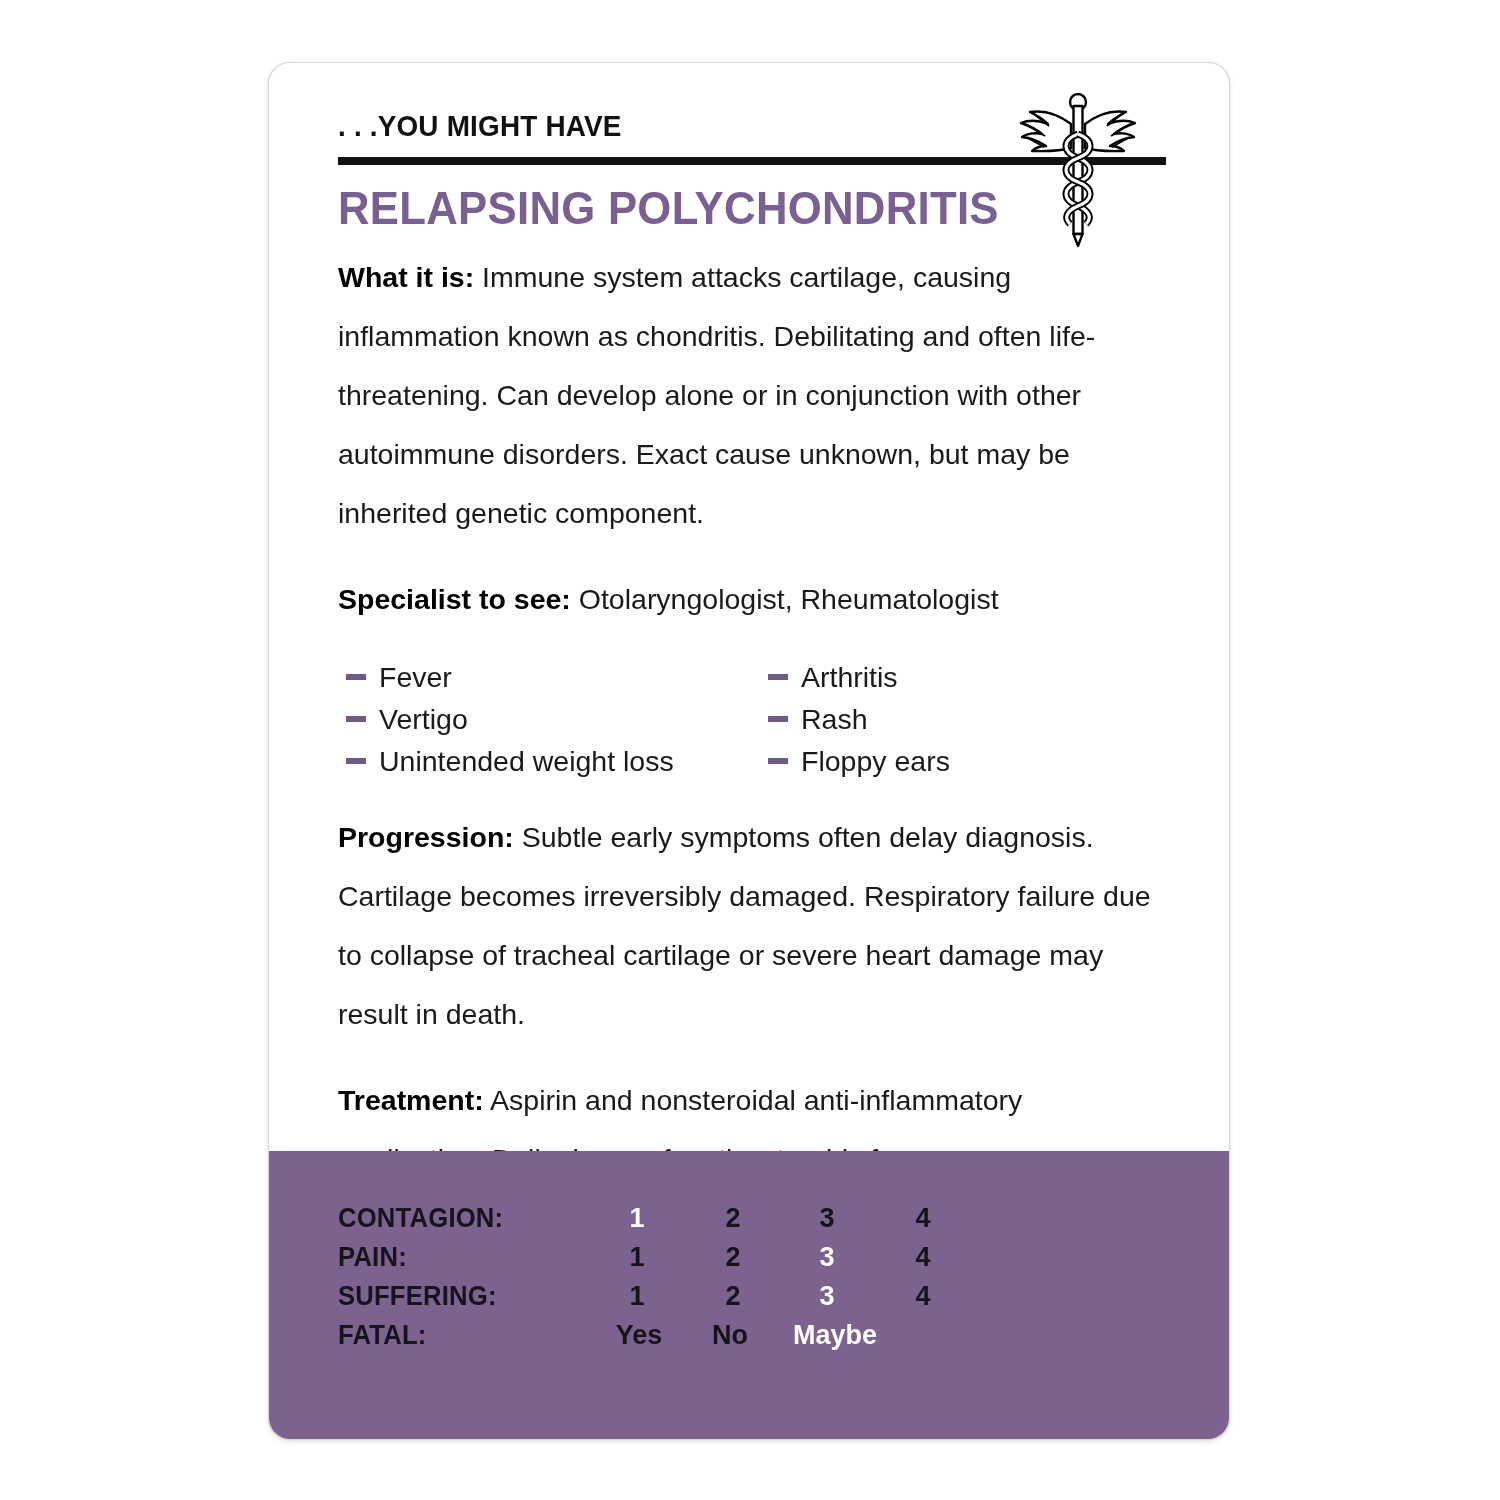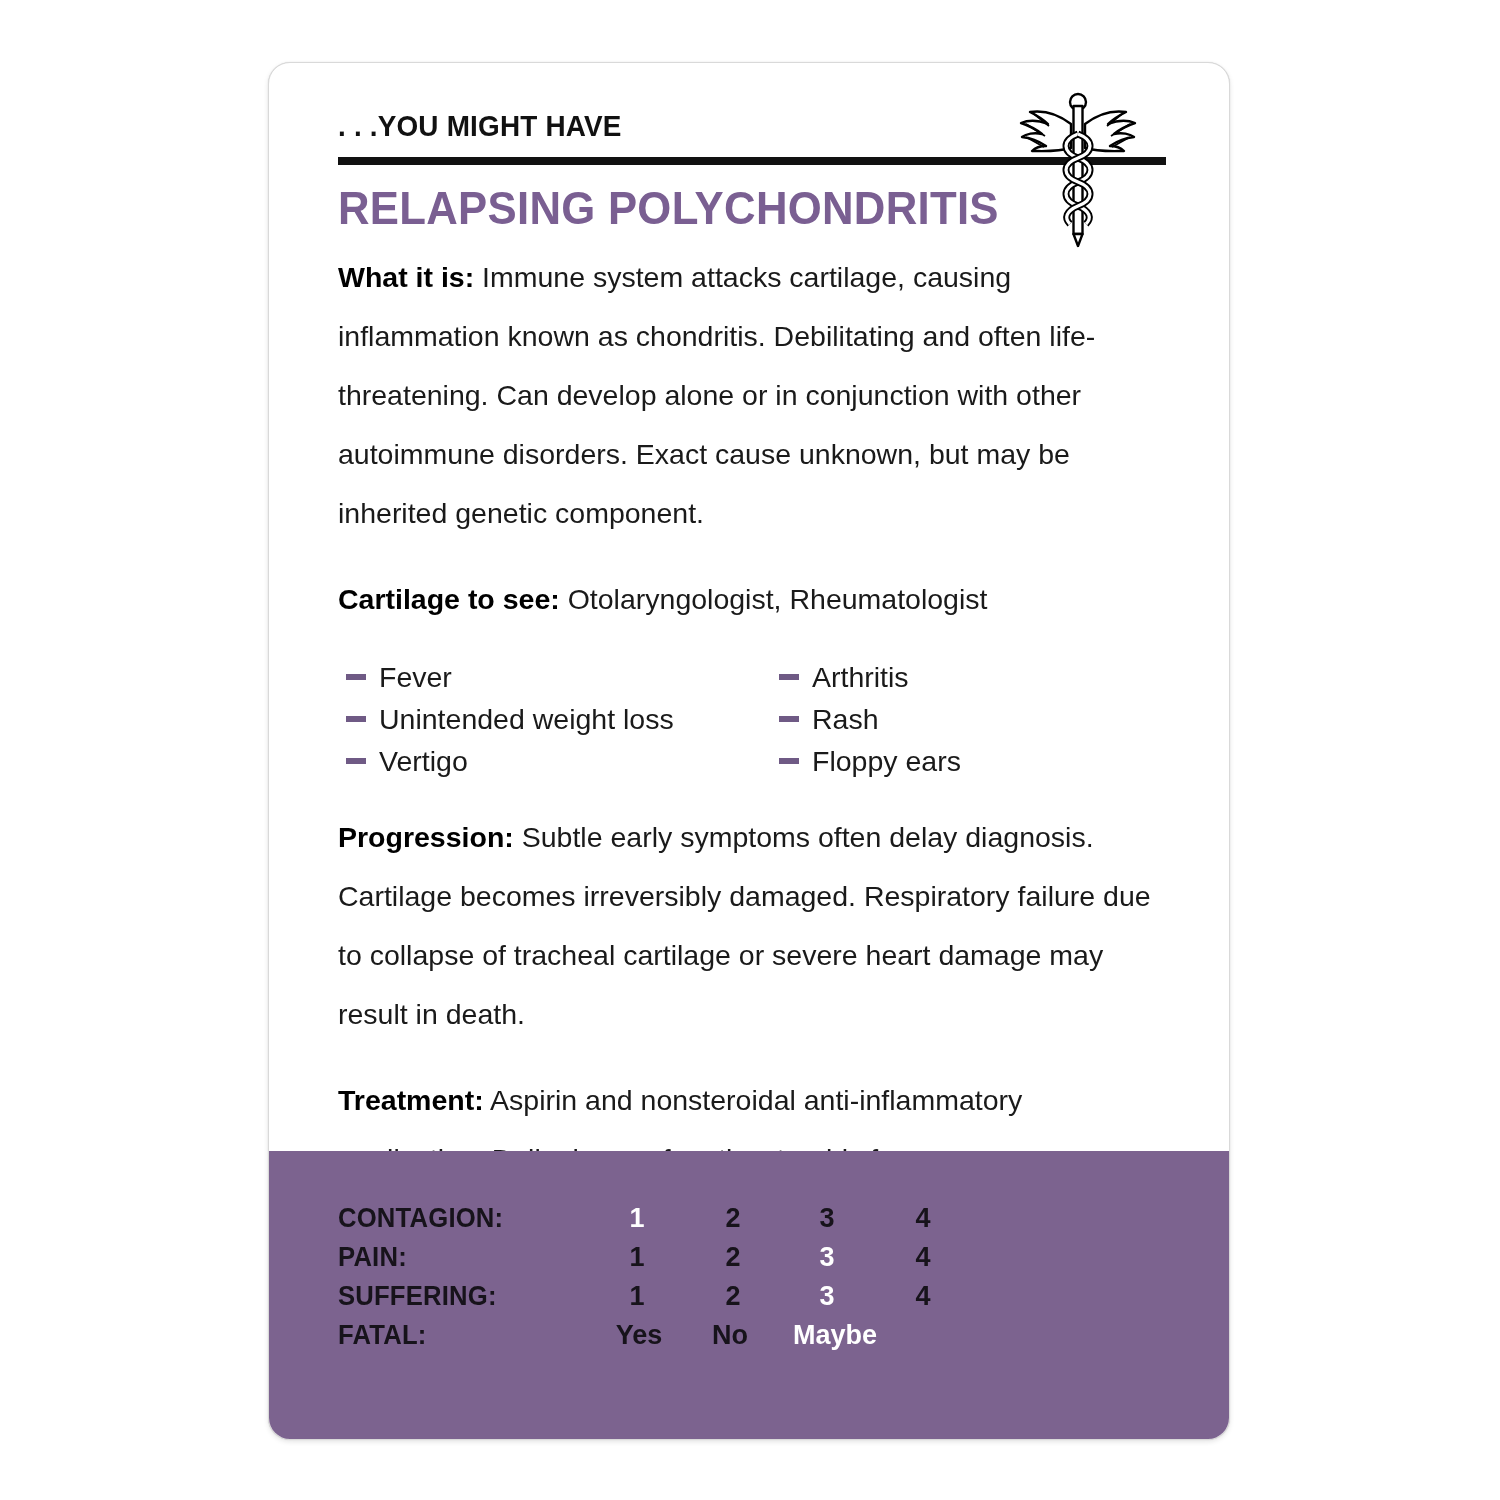--- a/index.html
+++ b/index.html
@@ -70,21 +70,21 @@
   }
   .sym-grid{
     position:relative;
     width:824px;
     margin:11px 0 26px 0;
   }
   .sym-col{
     position:absolute;top:0;
   }
   .sym-col.left{left:8px;}
-  .sym-col.right{left:441px;}
+  .sym-col.right{left:430px;}
   .sym-item{
     display:flex;align-items:baseline;
     height:42px;
   }
   .dash{
     display:inline-block;
     width:20px;height:6px;
     background:#6f5a85;
     margin-right:13px;
     flex:0 0 auto;
@@ -182,36 +182,36 @@
 
           <path d="M59.5 144 L64 156 L68.5 144 Z"></path>
         </g>
       </svg>
     </div>
 
     <div class="body">
 
       <p class="para"><b>What it is:</b><span> Immune system attacks cartilage, causing inflammation known as chondritis. Debilitating and often life-threatening. Can develop alone or in conjunction with other autoimmune disorders. Exact cause unknown, but may be inherited genetic component.</span></p>
 
-      <p class="para"><b>Cartilage to see:</b><span> Otolaryngologist, Rheumatologist</span></p>
+      <p class="para"><b>Specialist to see:</b><span> Otolaryngologist, Rheumatologist</span></p>
 
 
       <div class="sym-grid" style="height:126px;">
         <div class="sym-col left">
           <div class="sym-item">
             <span class="dash"></span>
             <span class="sym-label">Fever</span>
           </div>
           <div class="sym-item">
             <span class="dash"></span>
+            <span class="sym-label">Vertigo</span>
+          </div>
+          <div class="sym-item">
+            <span class="dash"></span>
             <span class="sym-label">Unintended weight loss</span>
-          </div>
-          <div class="sym-item">
-            <span class="dash"></span>
-            <span class="sym-label">Vertigo</span>
           </div>
         </div>
         <div class="sym-col right">
           <div class="sym-item">
             <span class="dash"></span>
             <span class="sym-label">Arthritis</span>
           </div>
           <div class="sym-item">
             <span class="dash"></span>
             <span class="sym-label">Rash</span>

